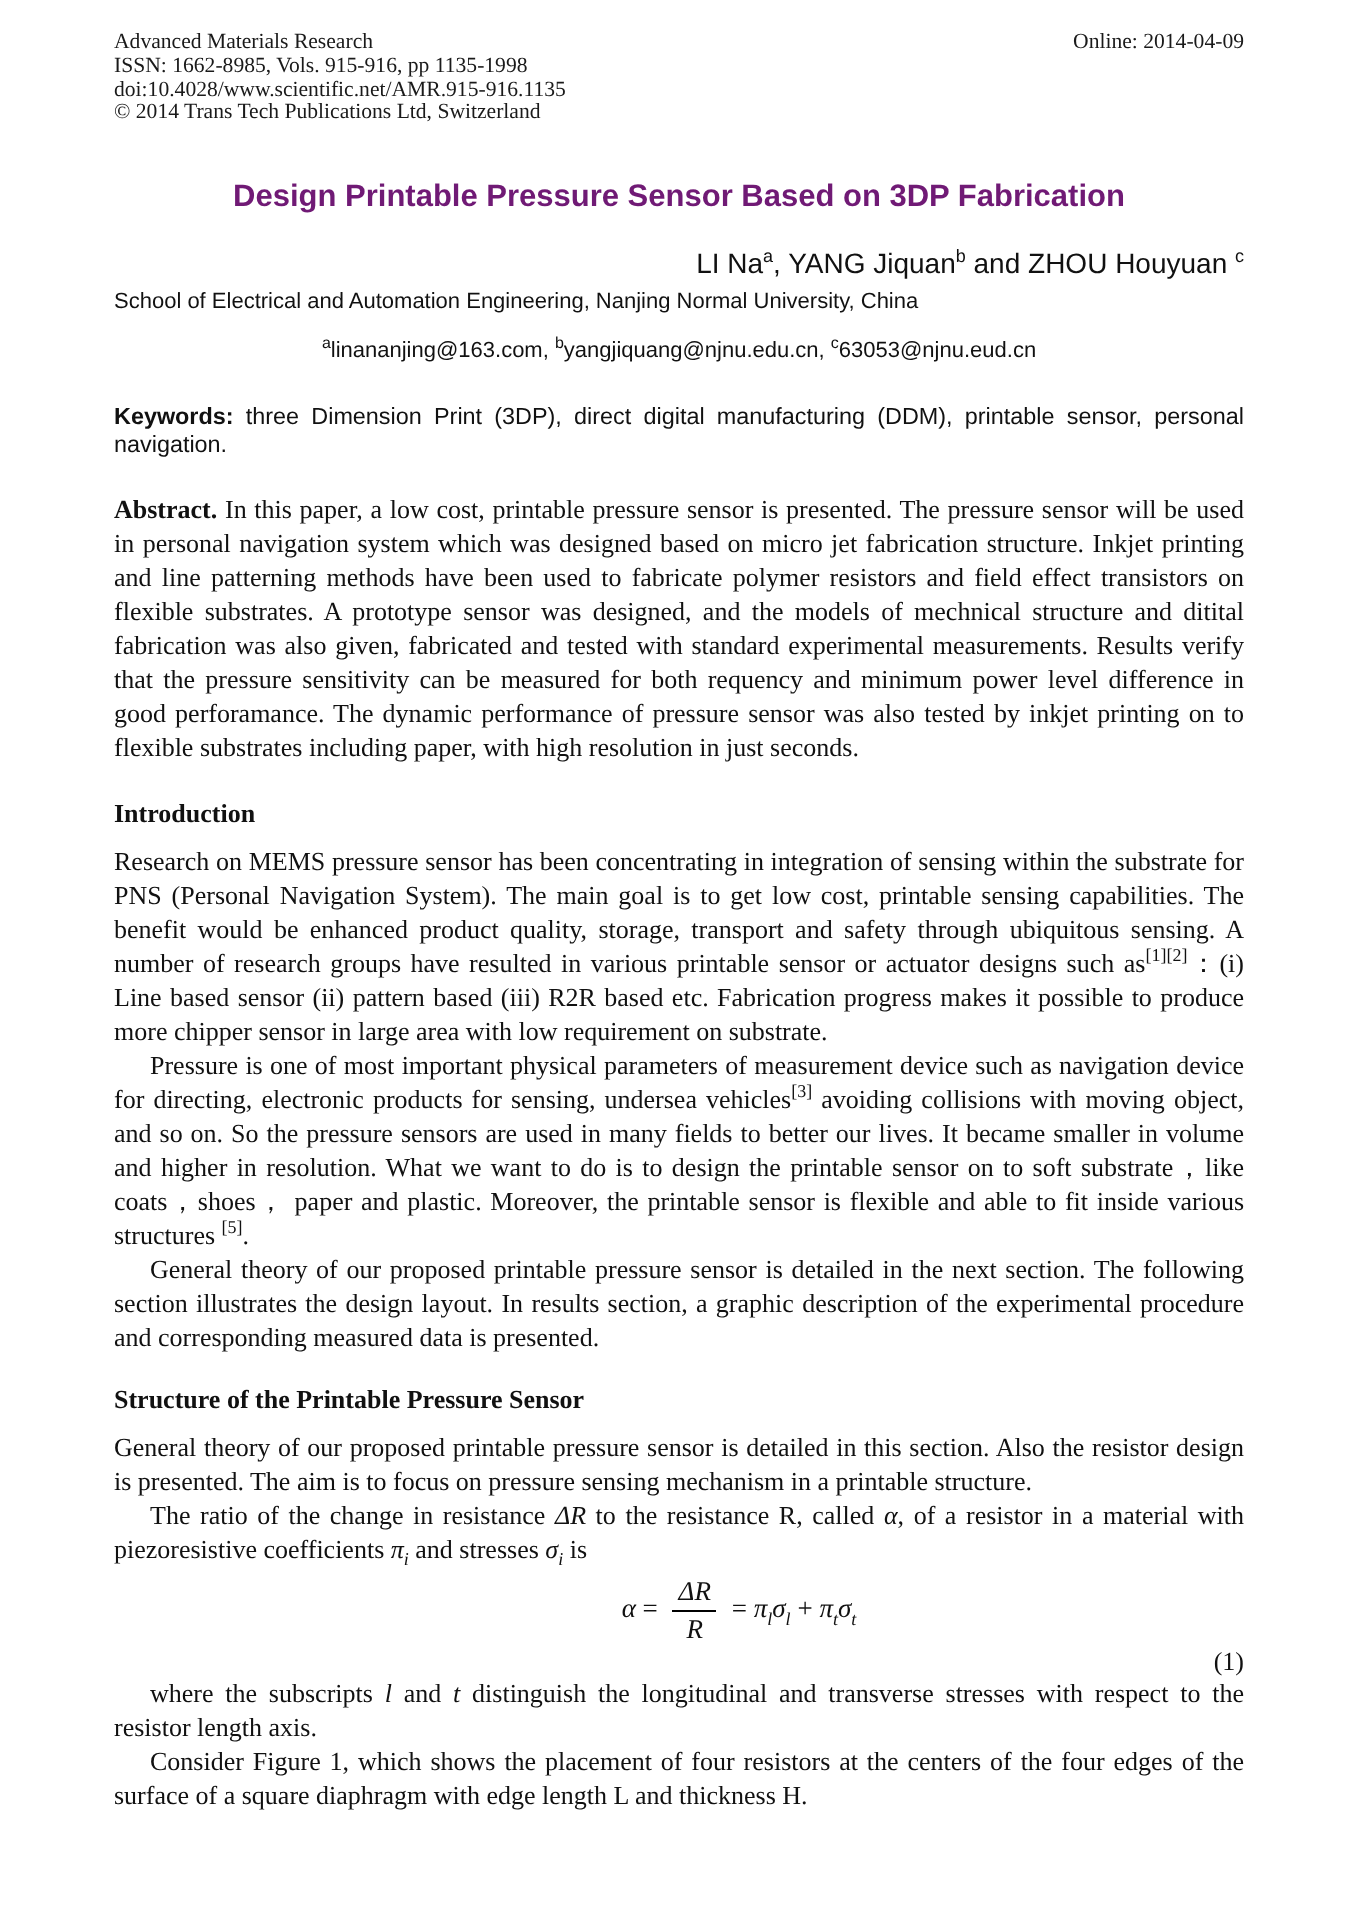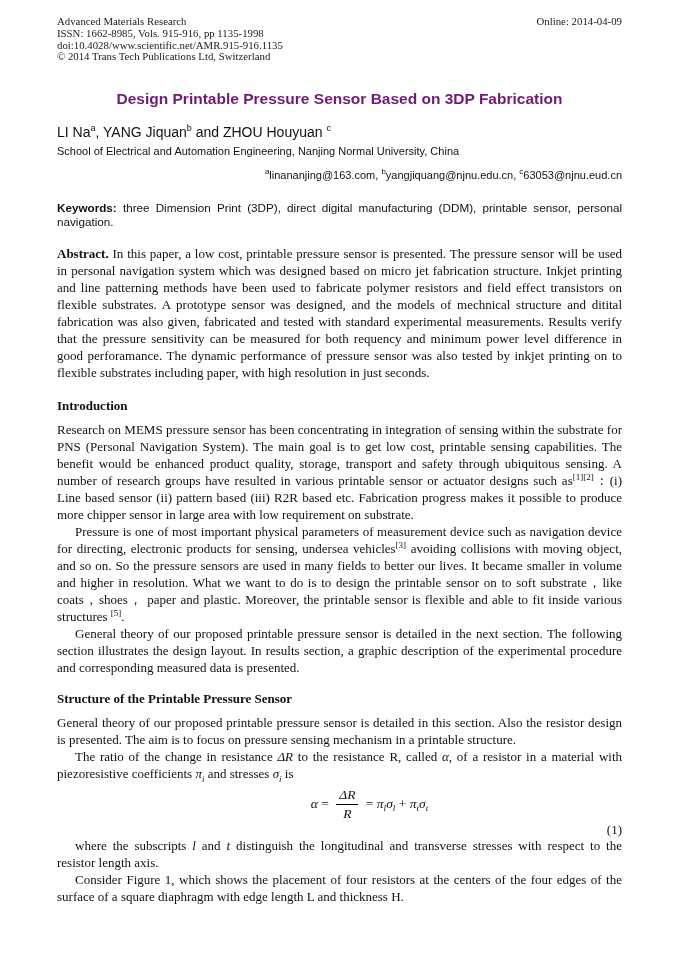--- a/index.html
+++ b/index.html
@@ -30,36 +30,36 @@
     margin-top: 27px;
     text-align: center;
     font-family: "Liberation Sans", sans-serif;
     font-weight: bold;
     font-size: 15.5px;
     line-height: 17px;
     color: #701a75;
   }
   .authors {
     margin-top: 12px;
-    text-align: left;
+    text-align: right;
     font-family: "Liberation Sans", sans-serif;
     font-size: 14px;
     line-height: 18px;
   }
   .authors sup { font-size: 9px; }
   .affil {
     margin-top: 4px;
     text-align: left;
     font-family: "Liberation Sans", sans-serif;
     font-size: 11px;
     line-height: 13px;
   }
   .emails {
     margin-top: 6px;
-    text-align: right;
+    text-align: center;
     font-family: "Liberation Sans", sans-serif;
     font-size: 11px;
     line-height: 15px;
   }
   .emails sup { font-size: 8px; }
   
   .keywords {
     margin-top: 18px;
     font-family: "Liberation Sans", sans-serif;
     font-size: 11.7px;

